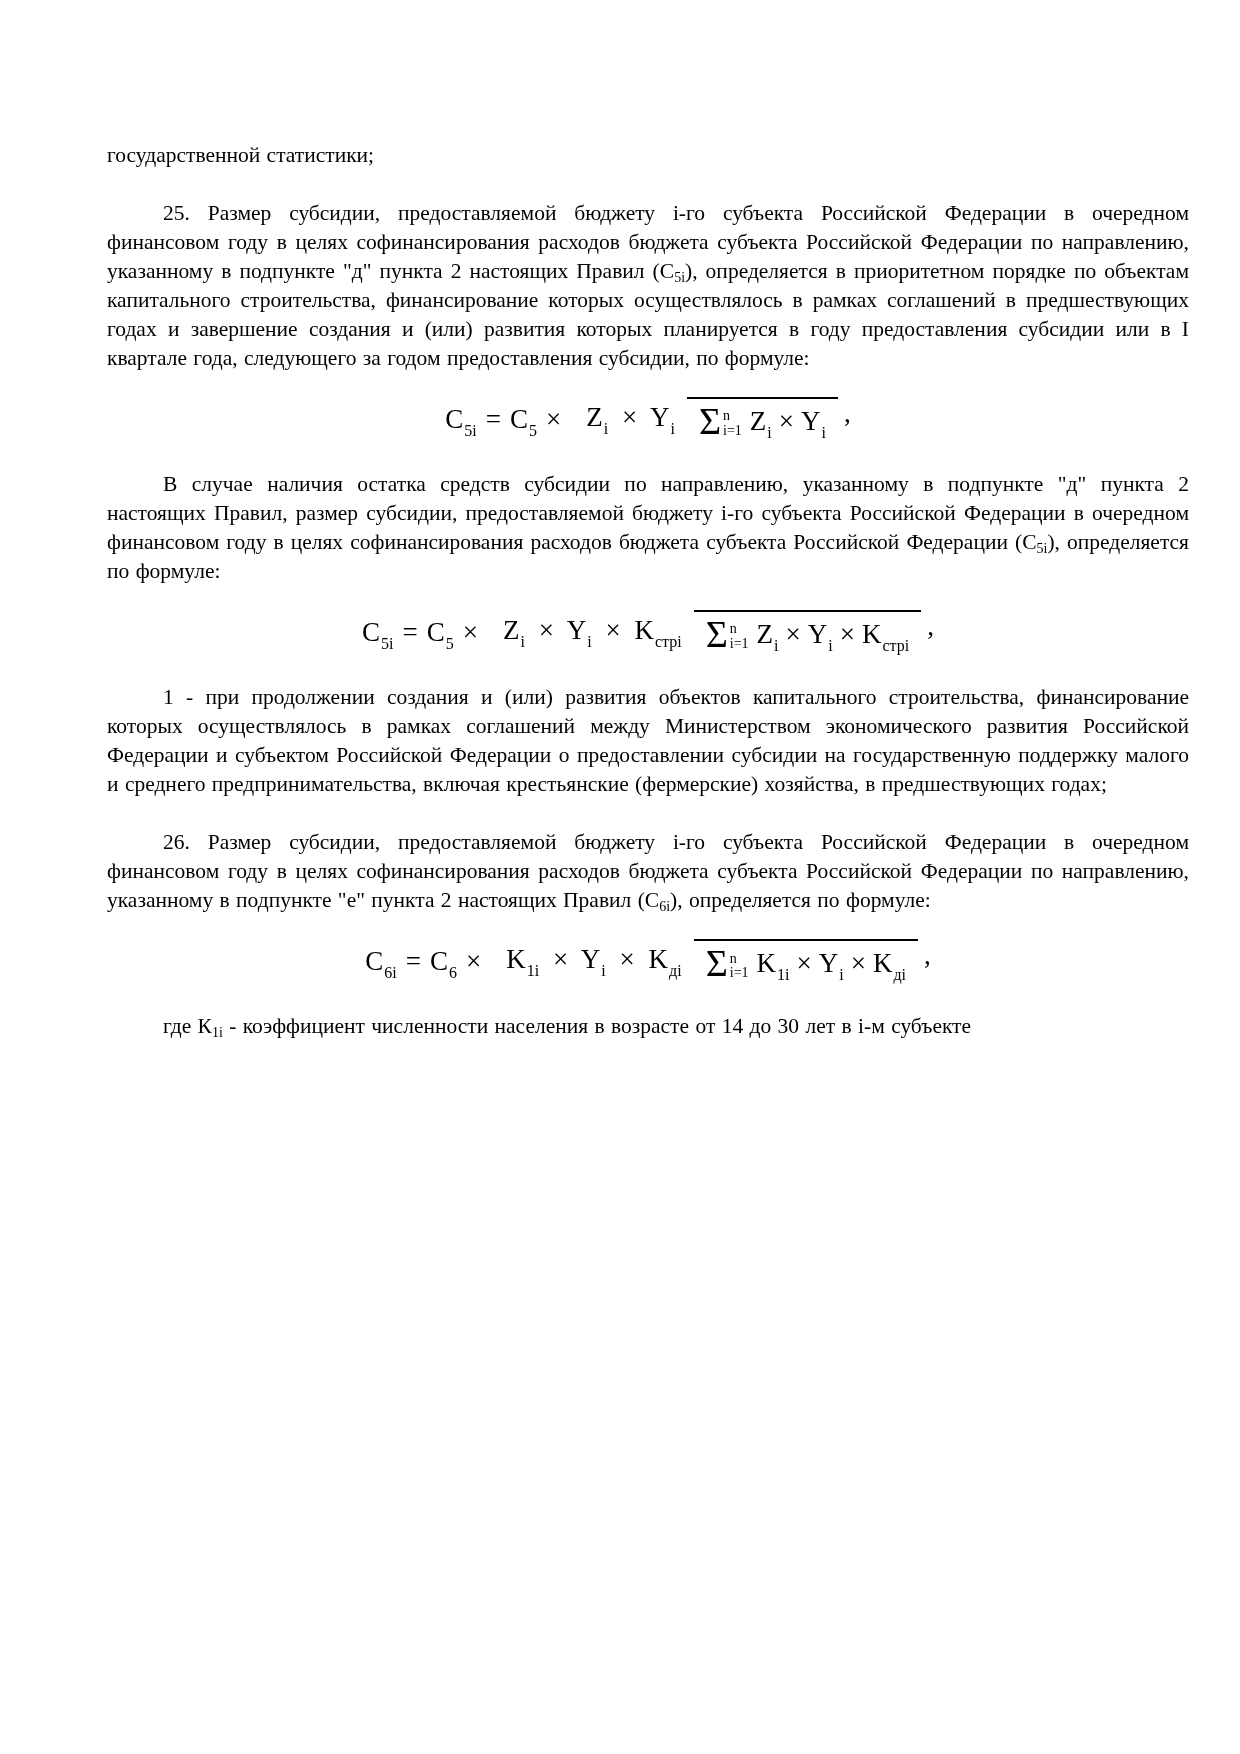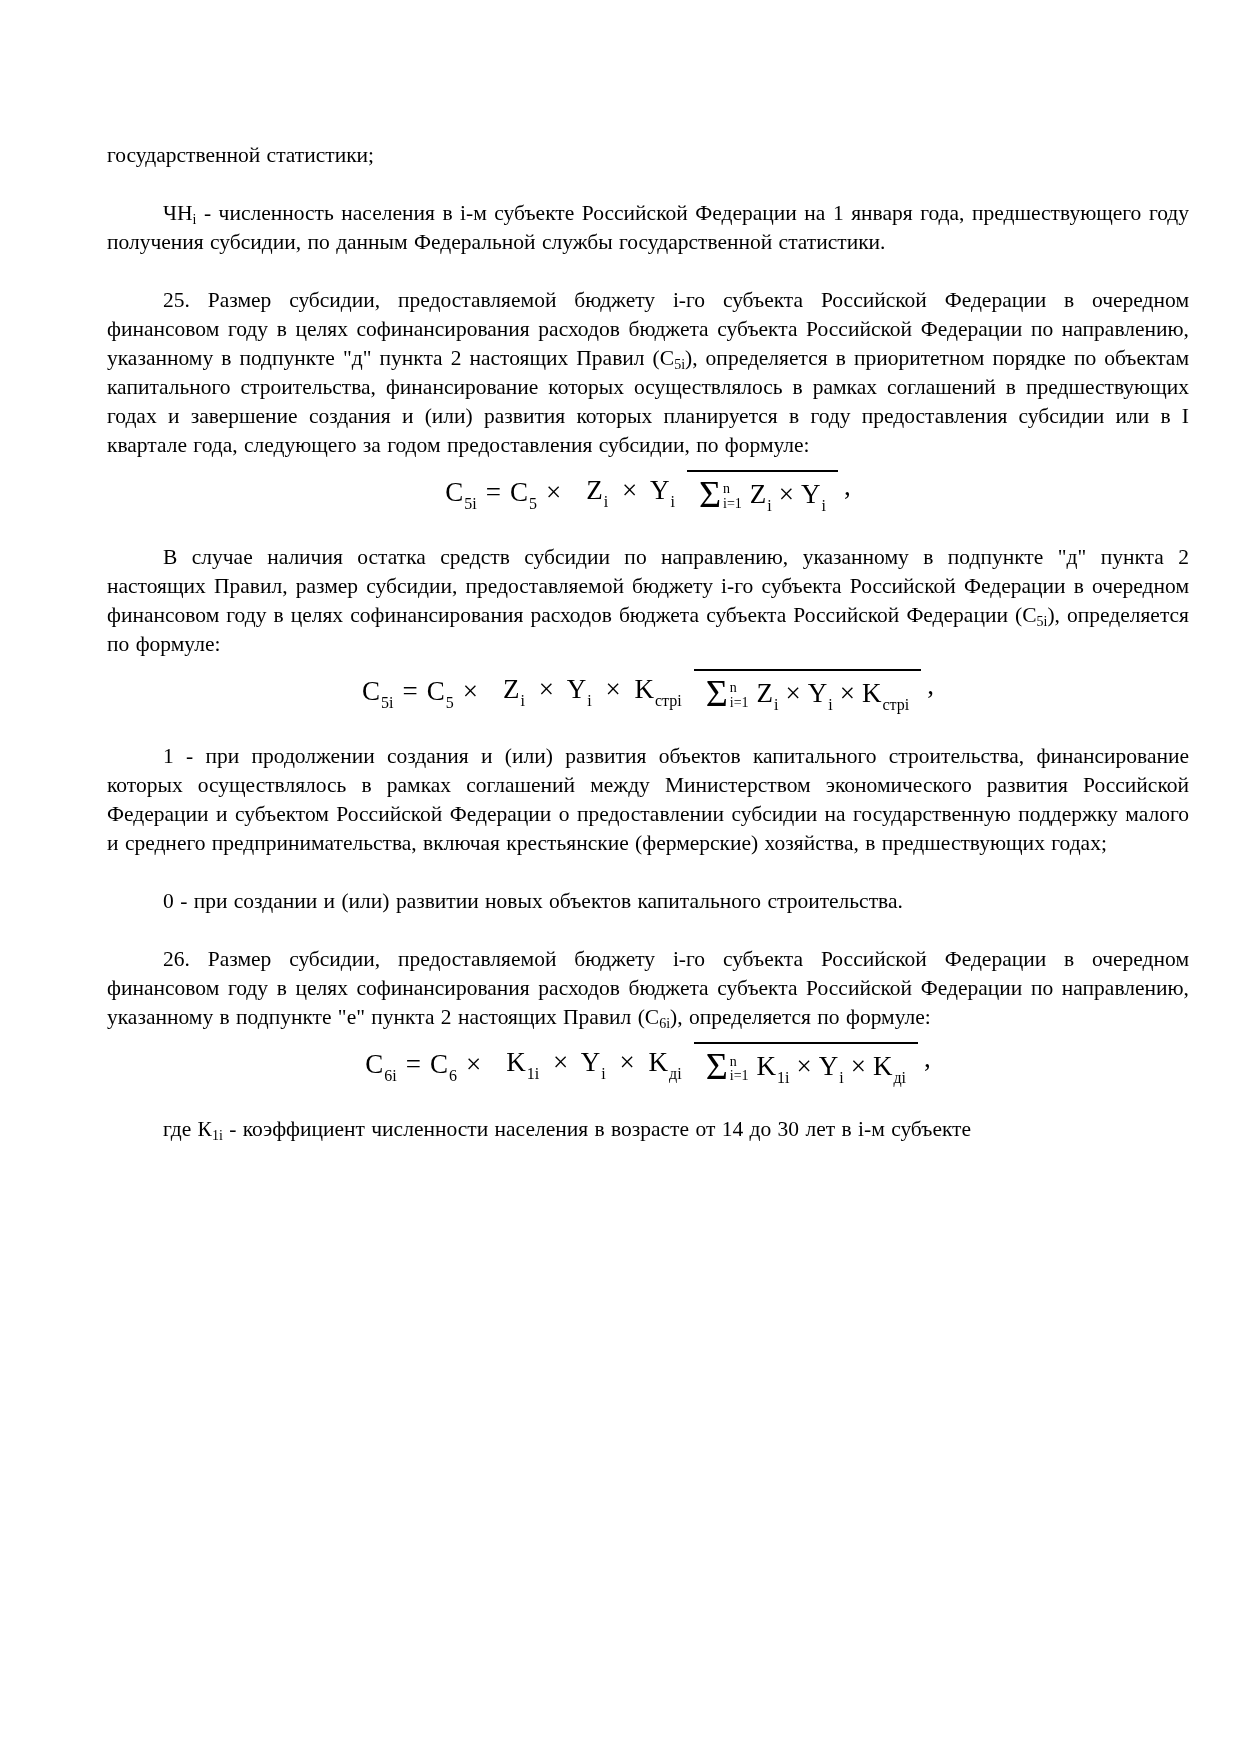--- a/index.html
+++ b/index.html
@@ -33,21 +33,21 @@
     margin-top: 0;
   }
   .bsub {
     font-size: 14px;
     line-height: 0;
     position: relative;
     top: 4px;
   }
   
   .formula {
-    margin: 10px 0 0 0;
+    margin: 24px 0 0 0;
     display: flex;
     justify-content: center;
     align-items: center;
     font-size: 27px;
     line-height: 1;
   }
   .fop {
     margin: 0 9px;
   }
   .fsub {
@@ -101,21 +101,20 @@
     margin: 0 0 14px 6px;
   }
 </style>
 </head>
 <body>
 
 <div class="page">
 
   <p class="body-par first no-indent"><span>государственной статистики;</span></p>
 
-  <p class="body-par"><span>ЧН</span><span class="bsub">i</span><span> - численность населения в i-м субъекте Российской Федерации на 1 января года, предшествующего году получения субсидии, по данным Федеральной службы государственной статистики.</span></p>
 
   <p class="body-par"><span>25. Размер субсидии, предоставляемой бюджету i-го субъекта Российской Федерации в очередном финансовом году в целях софинансирования расходов бюджета субъекта Российской Федерации по направлению, указанному в подпункте "д" пункта 2 настоящих Правил (С</span><span class="bsub">5i</span><span>), определяется в приоритетном порядке по объектам капитального строительства, финансирование которых осуществлялось в рамках соглашений в предшествующих годах и завершение создания и (или) развития которых планируется в году предоставления субсидии или в I квартале года, следующего за годом предоставления субсидии, по формуле:</span></p>
 
   <div class="formula">
     <span><span>C</span><span class="fsub">5i</span></span>
     <span class="fop">=</span>
     <span><span>C</span><span class="fsub">5</span></span>
     <span class="fop">×</span>
     <span class="frac">
       <span class="num">
@@ -169,21 +168,20 @@
         <span class="fop-small">×</span>
         <span><span>K</span><span class="fsub">стрi</span></span>
       </span>
     </span>
     <span class="fcomma">,</span>
   </div>
 
 
   <p class="body-par"><span>1 - при продолжении создания и (или) развития объектов капитального строительства, финансирование которых осуществлялось в рамках соглашений между Министерством экономического развития Российской Федерации и субъектом Российской Федерации о предоставлении субсидии на государственную поддержку малого и среднего предпринимательства, включая крестьянские (фермерские) хозяйства, в предшествующих годах;</span></p>
 
-  <p class="body-par"><span>0 - при создании и (или) развитии новых объектов капитального строительства.</span></p>
 
   <p class="body-par"><span>26. Размер субсидии, предоставляемой бюджету i-го субъекта Российской Федерации в очередном финансовом году в целях софинансирования расходов бюджета субъекта Российской Федерации по направлению, указанному в подпункте "е" пункта 2 настоящих Правил (С</span><span class="bsub">6i</span><span>), определяется по формуле:</span></p>
 
   <div class="formula">
     <span><span>C</span><span class="fsub">6i</span></span>
     <span class="fop">=</span>
     <span><span>C</span><span class="fsub">6</span></span>
     <span class="fop">×</span>
     <span class="frac">
       <span class="num">

